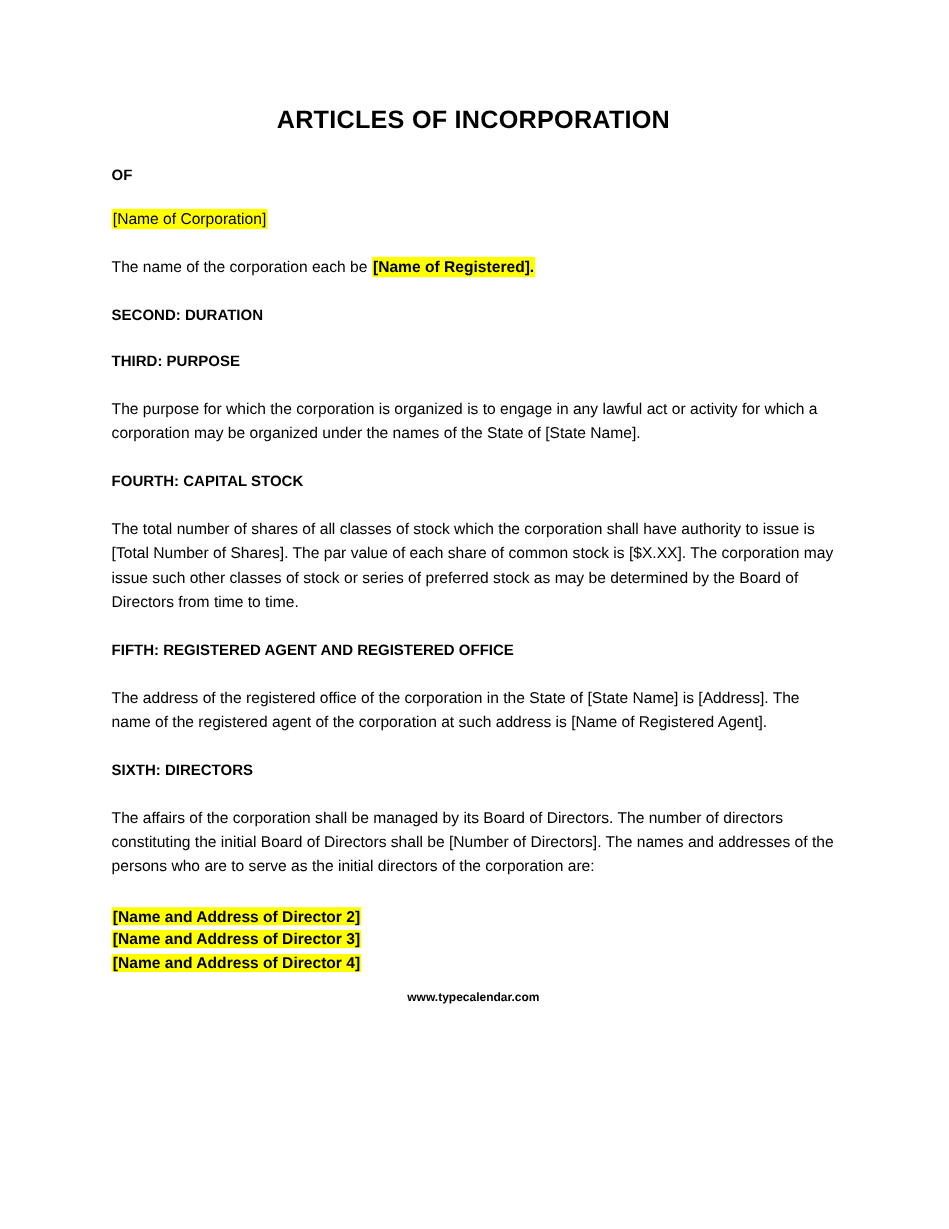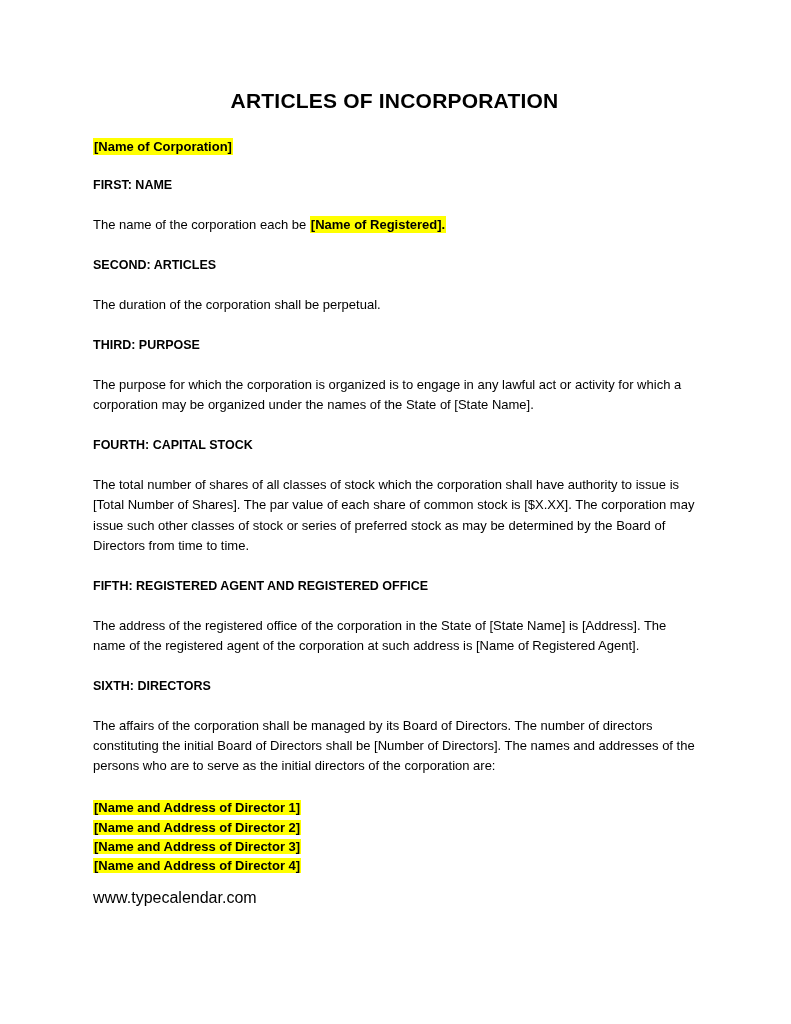--- a/index.html
+++ b/index.html
@@ -34,21 +34,21 @@
   .of-line {
     font-size: 12.5px;
     font-weight: bold;
     margin: 0 0 22px 0;
   }
   .hl {
     background: #ffff00;
   }
   .corp-name {
     font-size: 13px;
-    font-weight: bold;
+    font-weight: normal;
     margin: 0 0 23px 0;
   }
   .corp-name span.hl {
     padding: 1px 1px;
   }
   .heading {
     font-size: 12.5px;
     font-weight: bold;
     margin: 0 0 21px 0;
     line-height: 1.35;
@@ -73,55 +73,54 @@
     font-size: 13px;
     font-weight: bold;
     line-height: 1.48;
     margin: 0;
   }
   .director-list li span {
     background: #ffff00;
     padding: 0 1px;
   }
   .footer {
-    font-size: 16px;
-    font-weight: normal;
+    text-align: center;
+    font-size: 10px;
+    font-weight: bold;
     margin-top: 14px;
   }
 </style>
 </head>
 <body>
 
 <div class="page">
 
   <h1 class="doc-title">ARTICLES OF INCORPORATION</h1>
 
+  <p class="of-line">OF</p>
 
   <p class="corp-name"><span class="hl">[Name of Corporation]</span></p>
 
-  <h2 class="heading">FIRST: NAME</h2>
   <p class="para"><span>The name of the corporation each be </span><b class="hl">[Name of Registered].</b></p>
 
-  <h2 class="heading">SECOND: ARTICLES</h2>
-  <p class="para">The duration of the corporation shall be perpetual.</p>
+  <h2 class="heading">SECOND: DURATION</h2>
 
   <h2 class="heading">THIRD: PURPOSE</h2>
   <p class="para">The purpose for which the corporation is organized is to engage in any lawful act or activity for which a corporation may be organized under the names of the State of [State Name].</p>
 
   <h2 class="heading">FOURTH: CAPITAL STOCK</h2>
   <p class="para">The total number of shares of all classes of stock which the corporation shall have authority to issue is [Total Number of Shares]. The par value of each share of common stock is [$X.XX]. The corporation may issue such other classes of stock or series of preferred stock as may be determined by the Board of Directors from time to time.</p>
 
   <h2 class="heading">FIFTH: REGISTERED AGENT AND REGISTERED OFFICE</h2>
   <p class="para">The address of the registered office of the corporation in the State of [State Name] is [Address]. The name of the registered agent of the corporation at such address is [Name of Registered Agent].</p>
 
   <h2 class="heading">SIXTH: DIRECTORS</h2>
   <p class="para">The affairs of the corporation shall be managed by its Board of Directors. The number of directors constituting the initial Board of Directors shall be [Number of Directors]. The names and addresses of the persons who are to serve as the initial directors of the corporation are:</p>
 
   <ul class="director-list">
-    <li><span>[Name and Address of Director 1]</span></li>
     <li><span>[Name and Address of Director 2]</span></li>
     <li><span>[Name and Address of Director 3]</span></li>
     <li><span>[Name and Address of Director 4]</span></li>
   </ul>
 
   <div class="footer">www.typecalendar.com</div>
 
 </div>
 
 </body></html>

